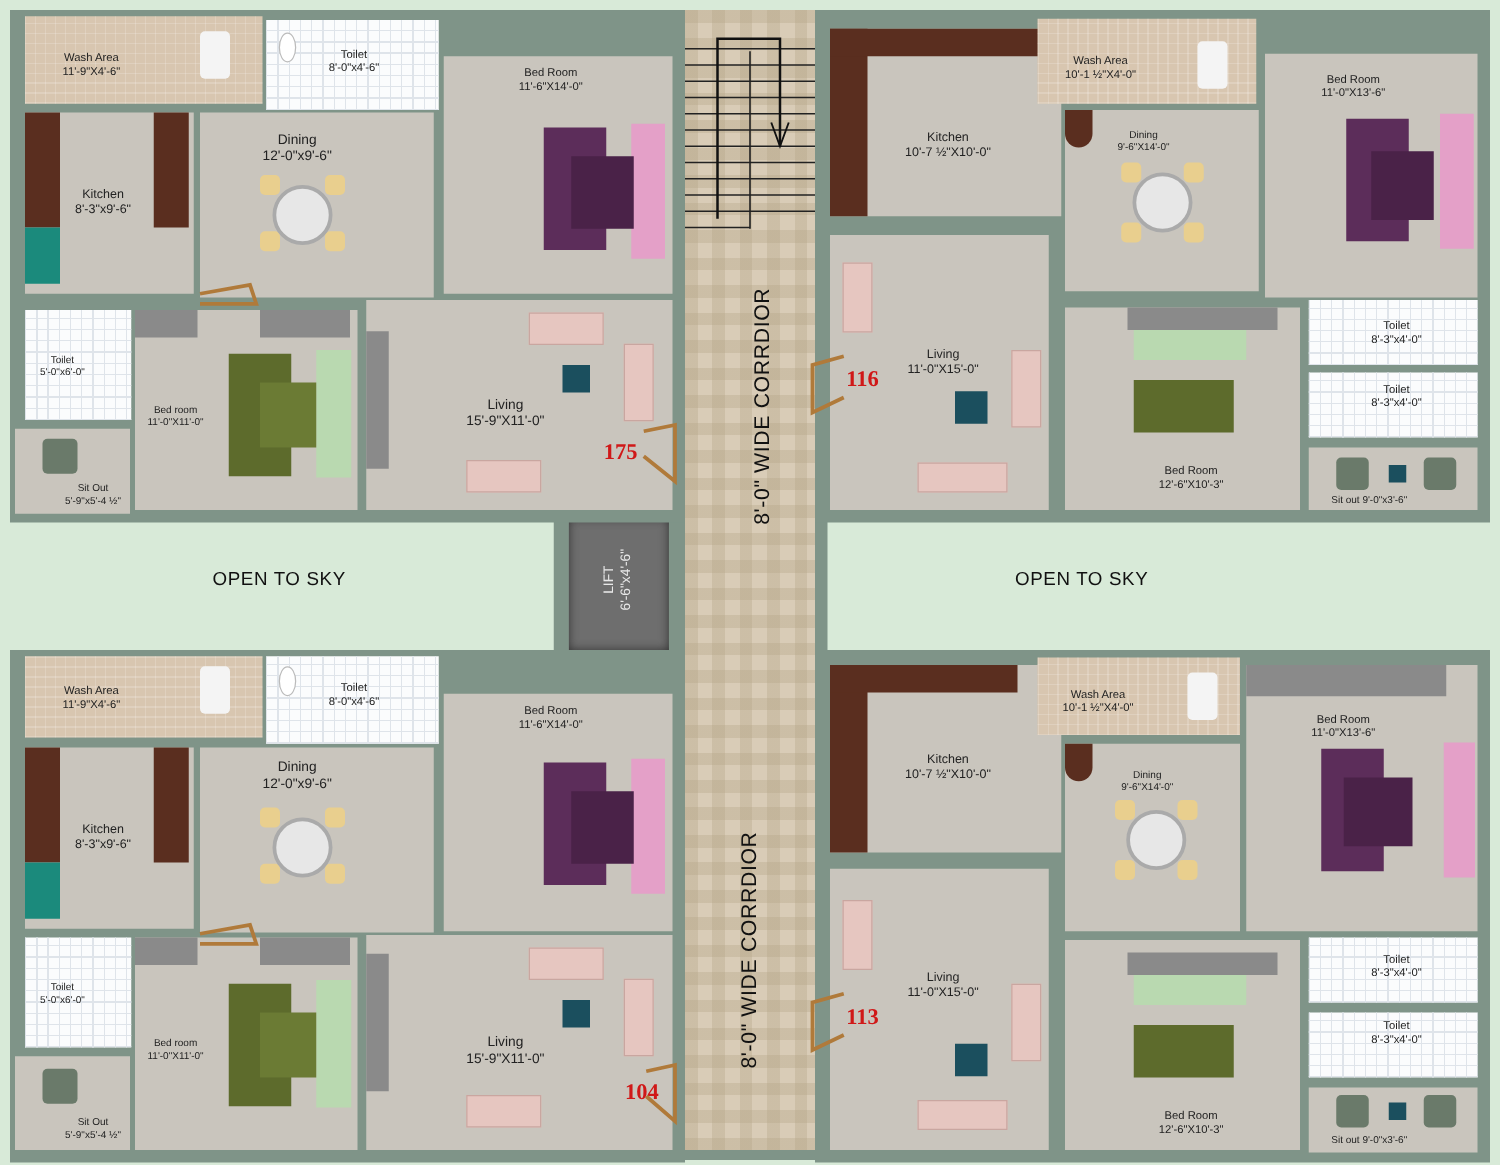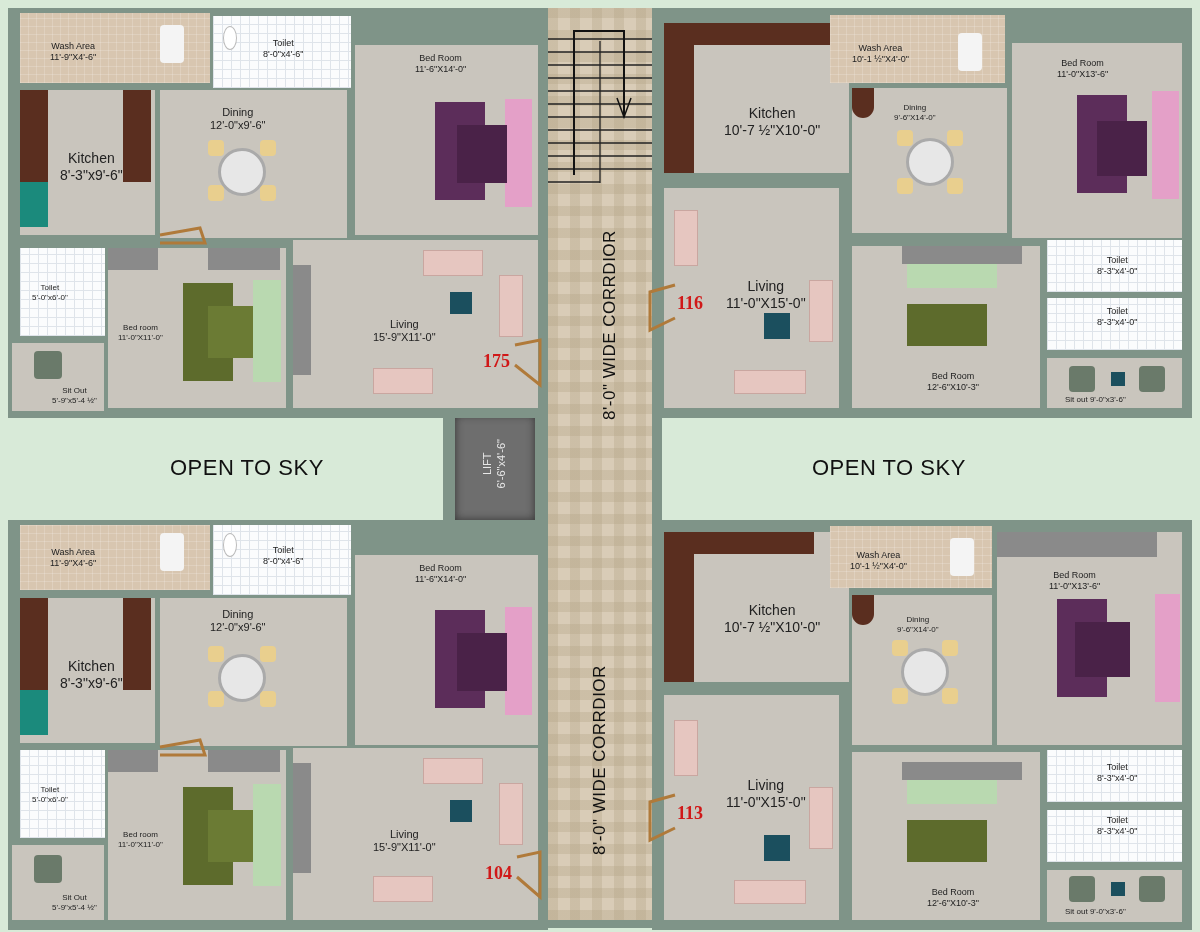--- a/index.html
+++ b/index.html
@@ -5,31 +5,31 @@
 *{box-sizing:border-box;margin:0;padding:0}
 body{width:1200px;height:932px;background:#d8ead8;position:relative;overflow:hidden;font-family:"Liberation Sans",sans-serif}
 .abs{position:absolute}
 .wall{background:#7f9488}
 .floor{background:#c9c5bd}
 .wash{background:#d8c6b0;background-image:repeating-linear-gradient(0deg,rgba(255,255,255,.18) 0 1px,transparent 1px 8px),repeating-linear-gradient(90deg,rgba(255,255,255,.18) 0 1px,transparent 1px 8px)}
 .tile{background:#fbfcfd;background-image:repeating-linear-gradient(0deg,#dfe4ea 0 1px,transparent 1px 9px),repeating-linear-gradient(90deg,#dfe4ea 0 1px,transparent 1px 9px)}
 .corr{background:#d9ccb7;background-image:repeating-linear-gradient(0deg,rgba(180,165,135,.35) 0 10px,transparent 10px 22px),repeating-linear-gradient(90deg,rgba(180,165,135,.35) 0 10px,transparent 10px 22px)}
 .lbl{position:absolute;text-align:center;color:#222;line-height:1.2;white-space:nowrap}
 .lbl .n{display:block}
-.s9{font-size:9px}.s10{font-size:14px}.s11{font-size:11px}
+.s9{font-size:9px}.s10{font-size:10px}.s11{font-size:11px}
 .counter{background:#5a2e1f}
 .ward{background:#8a8a8a}
 .unitno{position:absolute;color:#d01818;font-family:"Liberation Serif",serif;font-weight:bold;font-size:18px}
 .bedrug-p{background:#5c2d5a}.bed-p{background:#4a2248}.head-p{background:#e4a0c8}
 .bedrug-g{background:#5d6b2c}.head-g{background:#b9d9b0}
 .sofa{background:#e6c6c0;border:1px solid #c9a6a0}
 .table{background:#e7e7e7;border-radius:50%;border:3px solid #aaa}
 .chair{background:#e9cf8e;border-radius:4px}
 .plantsq{background:#1b4f5e}
-.big{position:absolute;font-size:22px;color:#111;letter-spacing:.5px}
+.big{position:absolute;font-size:15px;color:#111;letter-spacing:.5px}
 .rot{transform:rotate(-90deg);transform-origin:center}
 </style>
 </head>
 <body>
 
 <div class="abs wall" style="left:538px;top:8px;width:124px;height:920px"></div>
 <div class="abs corr" style="left:548px;top:8px;width:104px;height:912px"></div>
 
 <svg class="abs" style="left:548px;top:25px" width="104" height="160">
   <g stroke="#222" stroke-width="1.3">
@@ -233,21 +233,21 @@
     <div class="abs ward" style="left:0;top:15px;width:18px;height:110px"></div>
     <div class="abs sofa" style="left:130px;top:10px;width:60px;height:26px"></div>
     <div class="abs sofa" style="left:206px;top:35px;width:24px;height:62px"></div>
     <div class="abs sofa" style="left:80px;top:128px;width:60px;height:26px"></div>
     <div class="abs plantsq" style="left:157px;top:52px;width:22px;height:22px"></div>
     <div class="lbl s11" style="left:80px;top:80px">
         <span class="n">Living</span>
         <span class="n">15'-9"X11'-0"</span>
       </div>
   </div>
-  <div class="unitno" style="left:477px;top:343px">104</div>
+  <div class="unitno" style="left:492px;top:343px">104</div>
 </div>
 
 <div class="abs" style="left:652px;top:8px;width:540px;height:410px">
   <div class="abs wall" style="left:0;top:0;width:540px;height:410px"></div>
   <div class="abs floor" style="left:12px;top:15px;width:185px;height:150px">
     <div class="abs counter" style="left:0;top:0;width:30px;height:150px"></div>
     <div class="abs counter" style="left:0;top:0;width:180px;height:22px"></div>
     <div class="lbl s10" style="left:60px;top:82px">
         <span class="n">Kitchen</span>
         <span class="n">10'-7 ½"X10'-0"</span>

